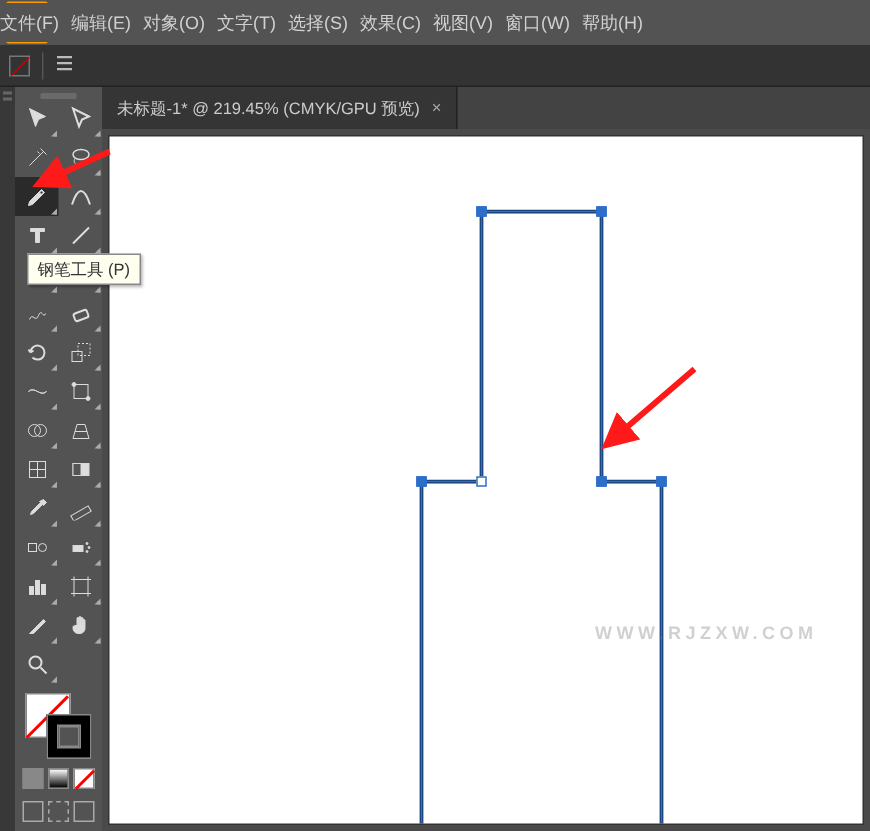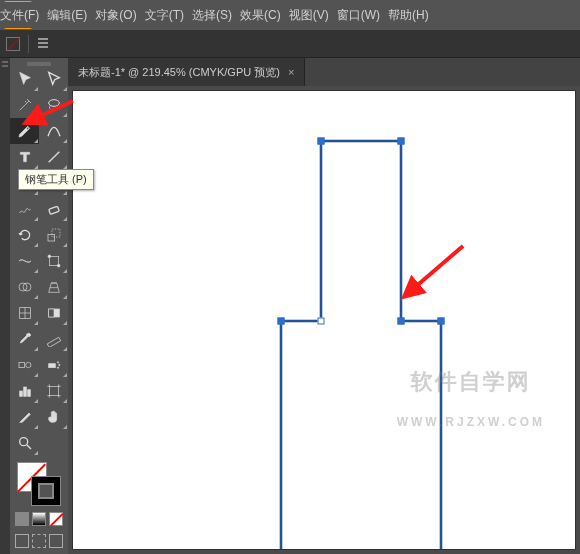--- a/index.html
+++ b/index.html
@@ -351,21 +351,20 @@
             <defs>
               <marker id="ah1" markerWidth="10" markerHeight="10" refX="2" refY="3" orient="auto">
                 <path d="M0 0L6 3L0 6z" fill="#ff1a1a"></path>
               </marker>
             </defs>
         <line x1="60" y1="5" x2="10" y2="48" stroke="#ff1a1a" stroke-width="4" marker-end="url(#ah1)"></line>
           </svg>
       </div>
 
       <div class="watermark">
-        <span>软件自学网</span>
         <span class="sub">WWW.RJZXW.COM</span>
       </div>
 
     </div>
   </div>
 </div>
 
 <div class="red-arrow" style="left:28px; top:96px; z-index:60;">
   <svg width="50" height="30">
       <defs>

